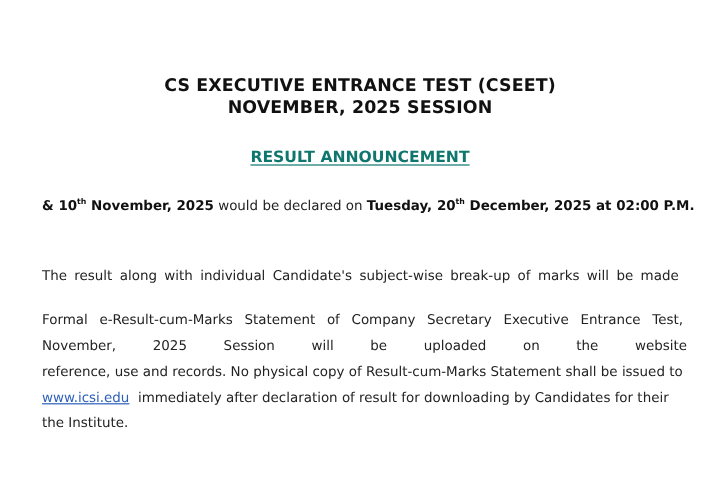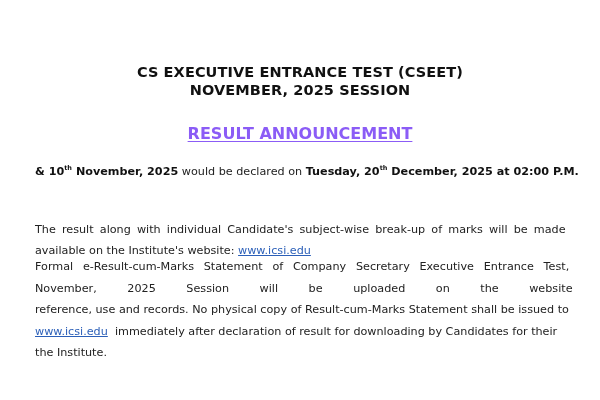--- a/index.html
+++ b/index.html
@@ -34,22 +34,22 @@
     }
     .t1 { top: 64px; }
     .t2 { top: 82px; }
     .heading {
       position: absolute;
       top: 124px;
       left: 0;
       width: 600px;
       text-align: center;
       font-weight: bold;
-      font-size: 16px;
-      color: #8b5cf6;
+      font-size: 13px;
+      color: #0f766e;
     }
     .heading span {
       text-decoration: underline;
       text-underline-offset: 2px;
     }
     .para {
       position: absolute;
       left: 35px;
       width: 531px;
       font-size: 11.2px;
@@ -93,24 +93,20 @@
     <span>RESULT ANNOUNCEMENT</span>
   </div>
 
   <div class="para p1">
     <span class="line">
       <b><span>&amp; 10</span><sup>th</sup> <span>November, 2025</span></b>
       <span>would be declared on</span>
       <b><span>Tuesday, 20</span><sup>th</sup> <span>December, 2025 at 02:00 P.M.</span></b>
     </span>
     <span class="line" style="word-spacing: 2.6px; margin-top: 36px;">The result along with individual Candidate's subject-wise break-up of marks will be made</span>
-    <span class="line">
-      <span>available on the Institute's website:</span>
-      <a class="link">www.icsi.edu</a>
-    </span>
   </div>
 
   <div class="para p2">
     <span class="line" style="word-spacing: 6.2px;">Formal e-Result-cum-Marks Statement of Company Secretary Executive Entrance Test,</span>
     <span class="line" style="word-spacing: 27px;">November, 2025 Session will be uploaded on the website of Institute:</span>
     <span class="line">reference, use and records. No physical copy of Result-cum-Marks Statement shall be issued to</span>
     <span class="line">
       <a class="link">www.icsi.edu</a>&nbsp;
       <span>immediately after declaration of result for downloading by Candidates for their</span>
     </span>

